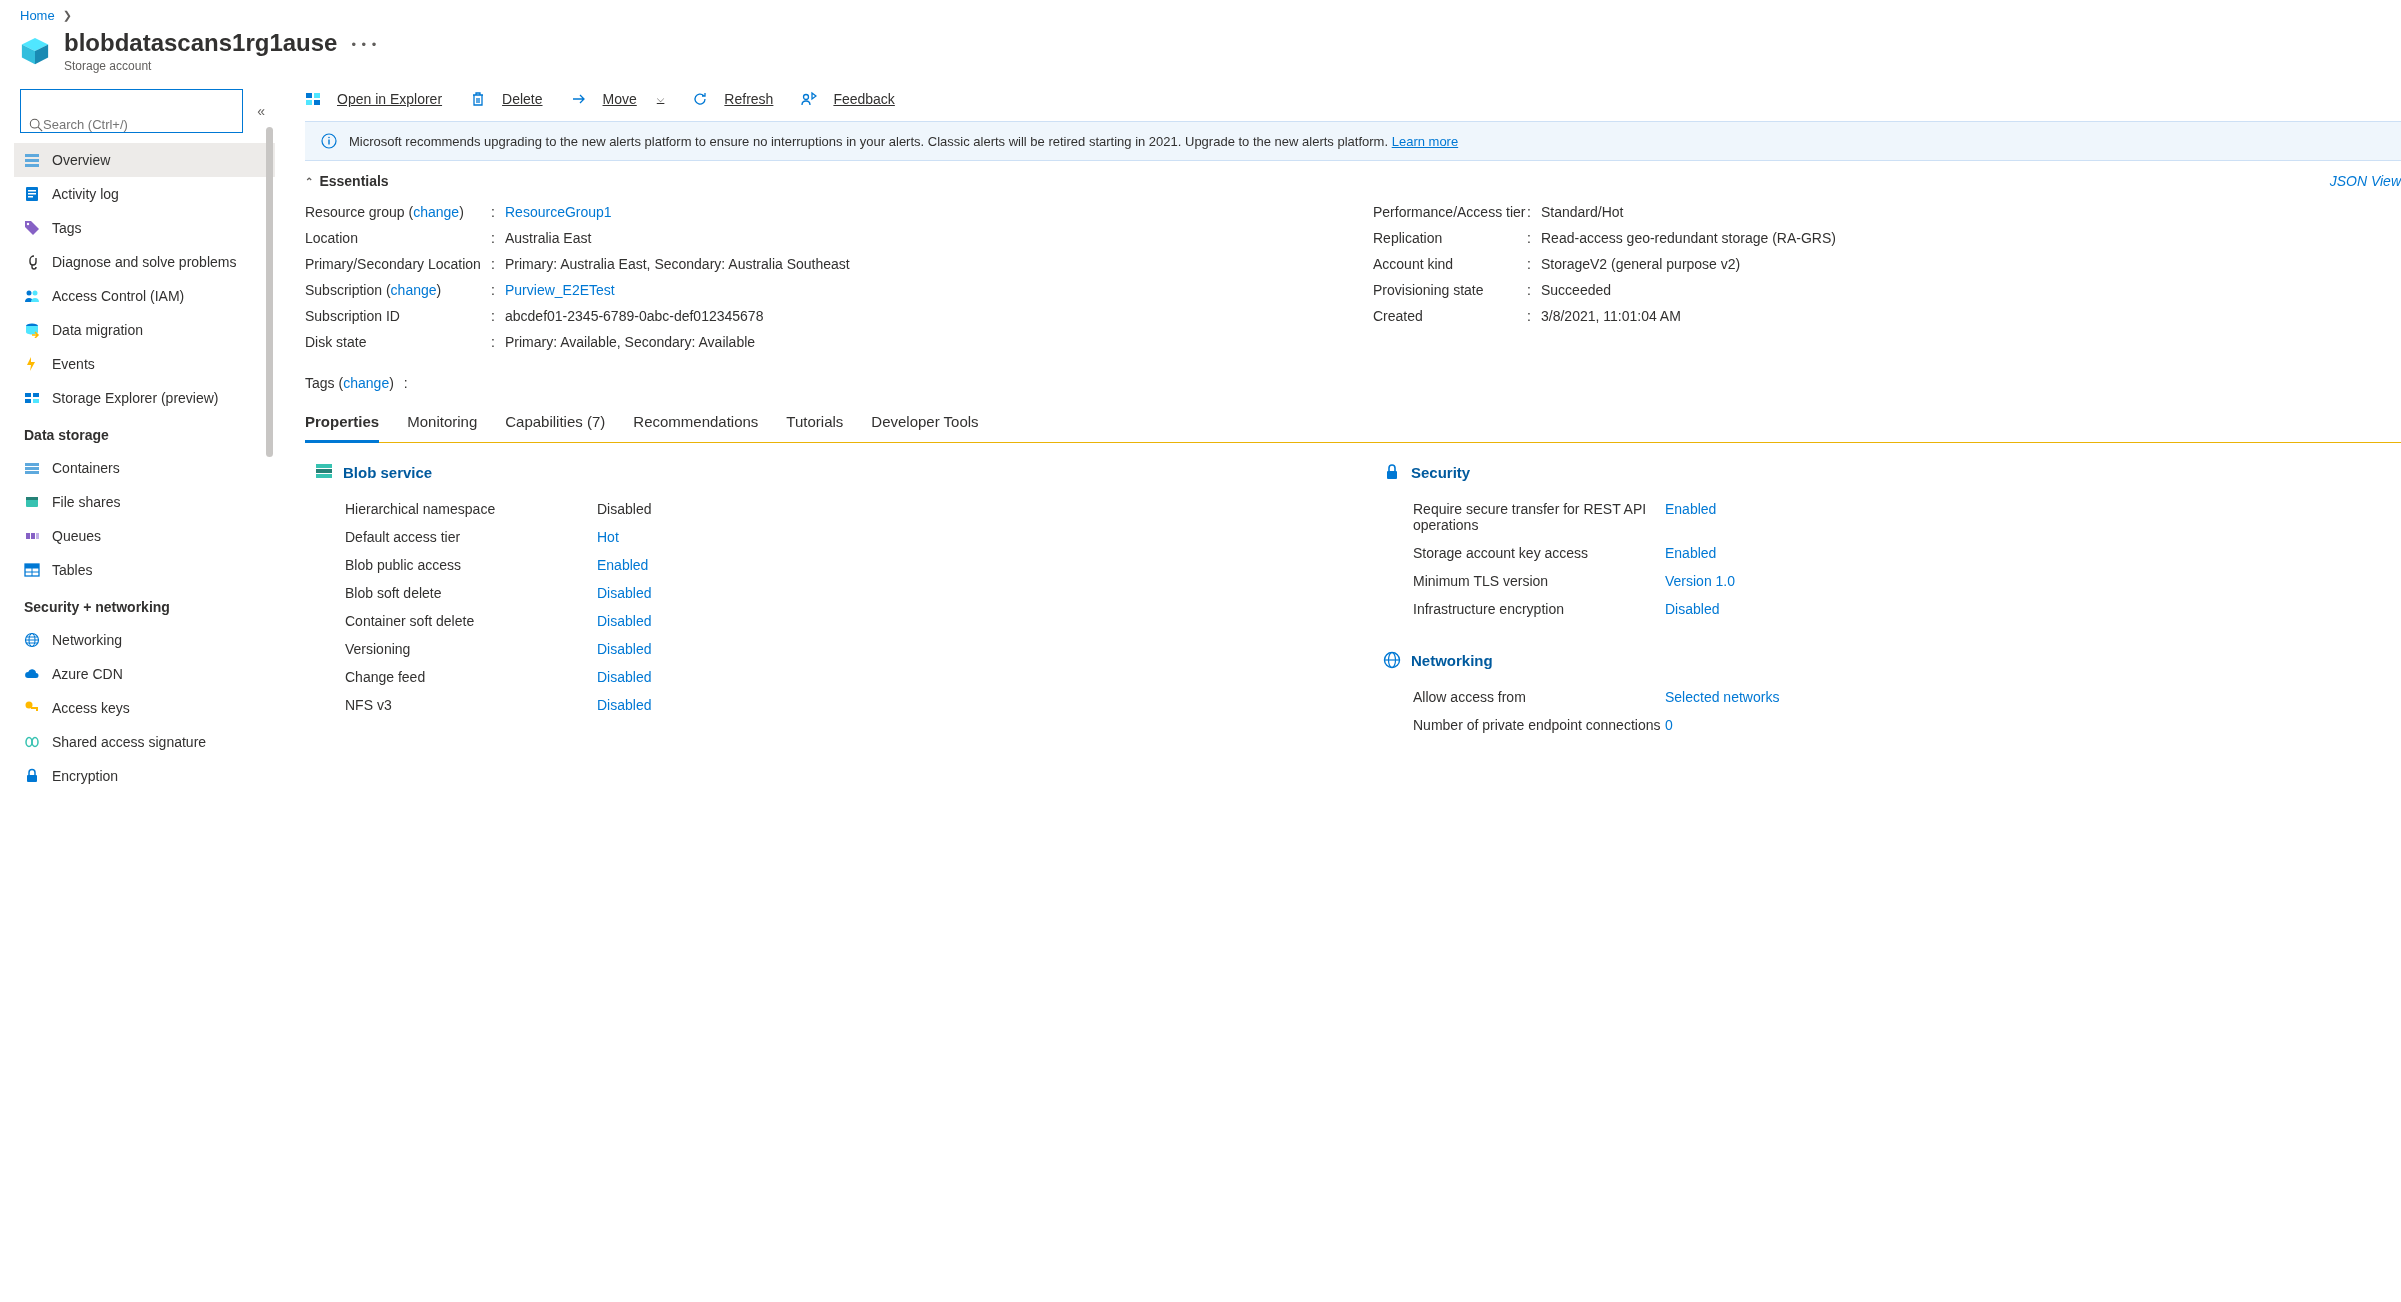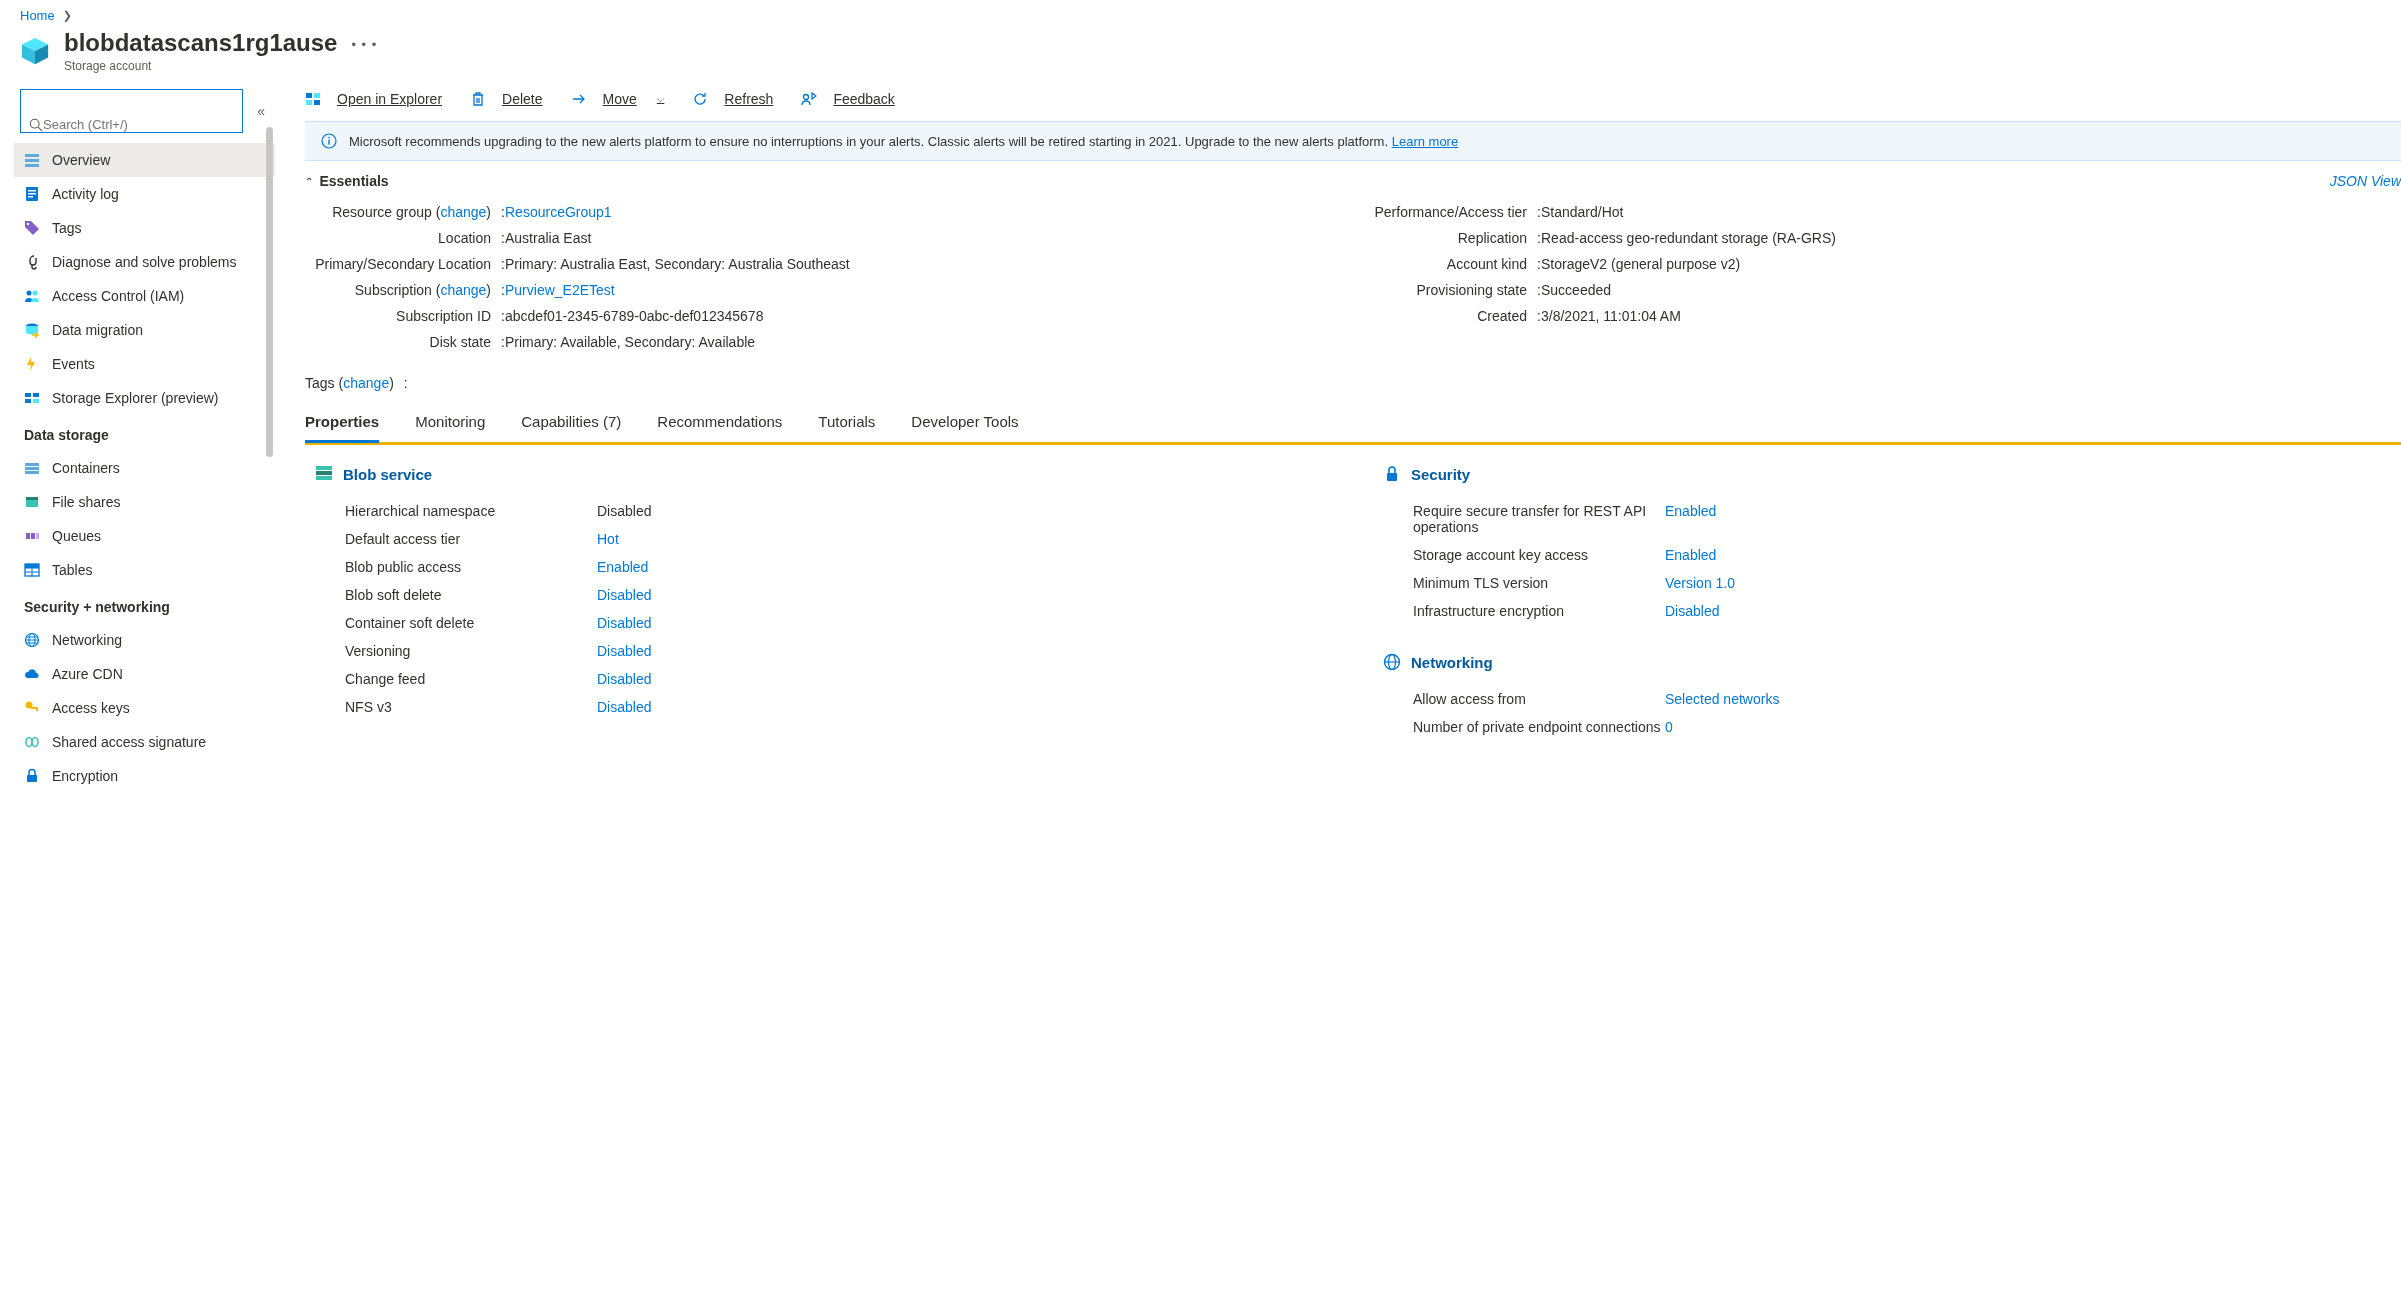--- a/index.html
+++ b/index.html
@@ -47,35 +47,35 @@
 .banner { display: flex; align-items: center; gap: 12px; background: #eff6fc; border-top: 1px solid #cde0f5; border-bottom: 1px solid #cde0f5; padding: 11px 16px; font-size: 13px; color: #323130; }
 .banner .info-icon { width: 16px; height: 16px; color: #0078d4; flex-shrink: 0; }
 .banner a { color: #0078d4; text-decoration: underline; }
 
 
 .essentials-header { display: flex; align-items: center; justify-content: space-between; padding: 12px 0 10px; }
 .essentials-toggle { display: flex; align-items: center; gap: 6px; cursor: pointer; font-size: 14px; font-weight: 600; }
 .chevron-up { font-size: 10px; color: #605e5c; }
 .json-view { color: #0078d4; font-size: 14px; cursor: pointer; font-style: italic; }
 
-.essentials-grid { display: flex; gap: 40px; padding-bottom: 12px; text-align: right; }
+.essentials-grid { display: flex; gap: 40px; padding-bottom: 12px; }
 .essentials-col { flex: 1; min-width: 0; }
 .ess-row { display: flex; padding: 5px 0; font-size: 14px; align-items: baseline; }
 .ess-label { width: 186px; flex-shrink: 0; color: #323130; }
 .ess-sep { width: 14px; color: #323130; flex-shrink: 0; }
 .ess-value { color: #323130; }
 .ess-value.link { color: #0078d4; cursor: pointer; }
 .change-link { color: #0078d4; cursor: pointer; }
 
 .essentials-col:nth-child(2) .ess-label { width: 154px; }
 
 .tags-row { display: flex; padding: 8px 0 16px; font-size: 14px; align-items: center; gap: 4px; }
 
 
-.tabs { display: flex; gap: 36px; border-bottom: 3px solid #eab308; padding: 6px 0 0; }
+.tabs { display: flex; gap: 28px; border-bottom: 1px solid #eab308; padding: 6px 0 0; }
 .tab { padding: 0 0 10px 0; font-size: 15px; color: #323130; cursor: pointer; border-bottom: 3px solid transparent; margin-bottom: -1px; }
 .tab.active { font-weight: 600; border-bottom-color: #0078d4; }
 
 
 .prop-grid { display: flex; gap: 60px; padding: 20px 10px; }
 .prop-col { flex: 1; min-width: 0; }
 .prop-section { margin-bottom: 28px; }
 .prop-section-header { display: flex; align-items: center; gap: 10px; font-size: 15px; font-weight: 600; color: #005a9e; margin-bottom: 14px; }
 .prop-section-header .ps-icon { width: 18px; height: 18px; }
 .prop-row { display: flex; padding: 6px 0 6px 30px; font-size: 14px; align-items: flex-start; }

